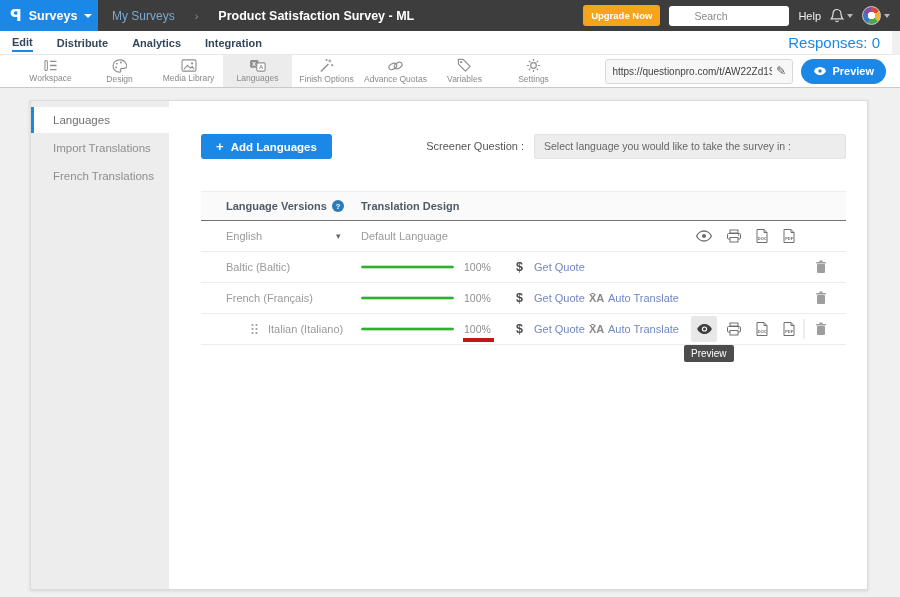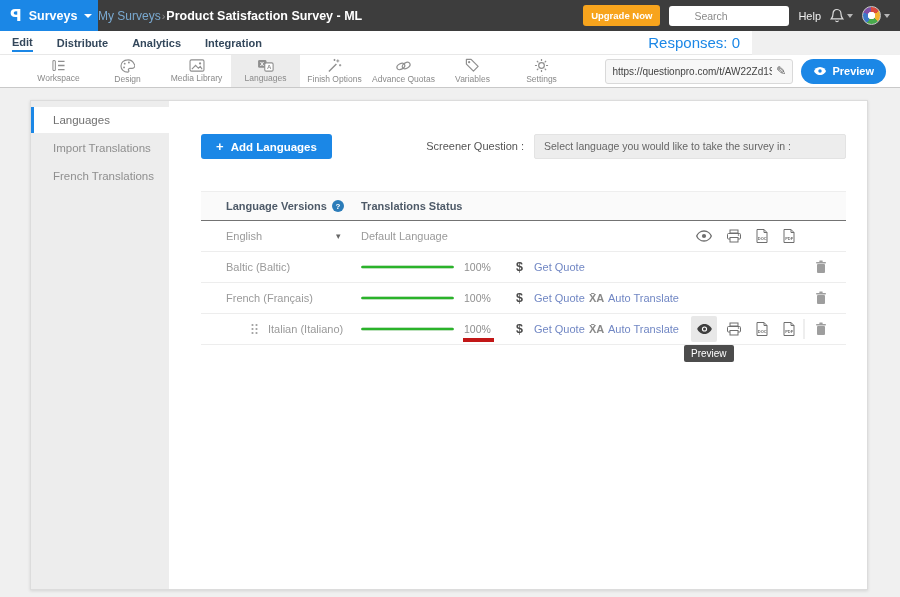--- a/index.html
+++ b/index.html
@@ -6,45 +6,45 @@
   html,body { width:900px; height:597px; }
   body { font-family:"Liberation Sans","DejaVu Sans",sans-serif; background:#f0f0f0; position:relative; overflow:hidden; }
 
   
   .topbar { position:absolute; left:0; top:0; width:900px; height:31px; background:#3d3d3d; display:flex; align-items:center; }
   .logo-area { width:98px; height:31px; background:#1b87e6; display:flex; align-items:center; padding:0 8px 0 10px; gap:7px; cursor:pointer; }
   .logo-glyph { color:#fff; font-weight:800; font-size:16px; line-height:1; transform:scaleX(-1); font-family:"DejaVu Sans",sans-serif; }
   .menu-label { color:#fff; font-size:12.5px; font-weight:600; }
   .caret { width:0; height:0; border-left:4px solid transparent; border-right:4px solid transparent; border-top:4px solid #fff; display:inline-block; }
   .caret.gray { border-top-color:#b7b7b7; border-left-width:3.5px; border-right-width:3.5px; }
-  .crumbs { display:flex; align-items:center; gap:1px; }
+  .crumbs { display:flex; align-items:center; gap:20px; margin-left:14px; }
   .crumb-parent { color:#7aa9d0; font-size:12px; cursor:pointer; text-decoration:none; }
   .crumb-sep { color:#8d8d8d; font-size:11px; }
   .crumb-title { color:#fff; font-size:12.5px; font-weight:600; }
   .top-right { margin-left:auto; display:flex; align-items:center; gap:9px; padding-right:10px; }
   .upgrade { background:#f7a41d; color:#fff; border:none; border-radius:3px; font-size:9.5px; font-weight:700; padding:5px 8px; cursor:pointer; font-family:inherit; }
   .searchbox { width:120px; height:20px; background:#fff; border-radius:3px; display:flex; align-items:center; padding:8px 5px; gap:20px; }
   .searchbox input { border:none; outline:none; width:90px; font-size:10.5px; color:#333; font-family:inherit; background:transparent; }
   .searchbox input::placeholder { color:#8a8a8a; }
   .help { color:#eee; font-size:11px; cursor:pointer; }
   .bell-wrap,.avatar-wrap { display:flex; align-items:center; gap:3px; cursor:pointer; }
   .avatar { width:19px; height:19px; border-radius:50%; border:1px solid #c9c9c9;
     background:
       radial-gradient(circle at 50% 50%, #fff 0 3.5px, rgba(255,255,255,0) 4px),
       conic-gradient(#d94a3d 0 60deg,#f2b231 60deg 130deg,#48a94c 130deg 210deg,#3c78c8 210deg 290deg,#7e4fa8 290deg 360deg);
     display:inline-block; }
 
   
-  .subnav { position:absolute; left:0; top:31px; width:752px; height:24px; background:#fff; border-bottom:1px solid #e9e9e9; display:flex; align-items:center; padding:0 12px; gap:24px; }
+  .subnav { position:absolute; left:0; top:31px; width:892px; height:24px; background:#fff; border-bottom:1px solid #e9e9e9; display:flex; align-items:center; padding:0 12px; gap:24px; }
   .subnav .nav-item { font-size:11px; font-weight:700; color:#33475b; cursor:pointer; padding:3px 0 2px; }
   .subnav .nav-item.active { border-bottom:2px solid #1b87e6; }
   .responses { margin-left:auto; color:#1b87e6; font-size:15px; font-weight:400; }
 
   
-  .toolbar { position:absolute; left:0; top:55px; width:900px; height:33px; background:#fff; border-bottom:1px solid #c9c9c9; display:flex; align-items:stretch; padding-left:24px; box-shadow:0 1px 2px rgba(0,0,0,.06); }
+  .toolbar { position:absolute; left:0; top:55px; width:900px; height:33px; background:#fff; border-bottom:1px solid #c9c9c9; display:flex; align-items:stretch; padding-left:16px; box-shadow:0 1px 2px rgba(0,0,0,.06); }
   .tool { width:69px; display:flex; flex-direction:column; align-items:center; justify-content:center; gap:1px; cursor:pointer; }
   .tool.active { background:#ececec; }
   .tool .tlabel { font-size:8.5px; color:#8a8a8a; white-space:nowrap; }
   .tool svg { display:block; }
   .toolbar-right { margin-left:auto; display:flex; align-items:center; gap:8px; padding-right:14px; }
   .urlbox { width:188px; height:25px; background:#f7f7f7; border:1px solid #d9d9d9; border-radius:3px; display:flex; align-items:center; padding:0 6px; gap:4px; }
   .urlbox .url-text { font-size:10px; color:#444; white-space:nowrap; overflow:hidden; flex:1; }
   .urlbox .pencil { color:#555; font-size:12px; cursor:pointer; line-height:1; }
   .preview-btn { height:25px; border:none; border-radius:13px; background:#1b87e6; color:#fff; font-size:11px; font-weight:600; display:flex; align-items:center; gap:5px; padding:0 12px; cursor:pointer; font-family:inherit; }
 
@@ -234,21 +234,21 @@
       <div class="screener-select">Select language you would like to take the survey in :</div>
 
       <div class="lang-table">
 
         <div class="thead">
           <span class="hcell" style="left:25px;">
             <span>Language Versions</span>
             <span class="help-circle">?</span>
           </span>
           <span class="hcell" style="left:160px;">
-            <span>Translations Status</span>
+            <span>Translation Design</span>
           </span>
         </div>
 
         <div class="row">
           <span class="cell c-name">English</span>
           <span class="cell c-caret">▾</span>
           <span class="cell c-status">Default Language</span>
           <span class="icon-slot ic-eye">
             <svg width="17" height="12" viewBox="0 0 17 12">
                 <path d="M8.5 1C4.7 1 2 3.8 1.2 5.9 2 8 4.7 11 8.5 11s6.5-3 7.3-5.1C15 3.8 12.3 1 8.5 1z" fill="none" stroke="#6e6e6e" stroke-width="1.3"></path>

